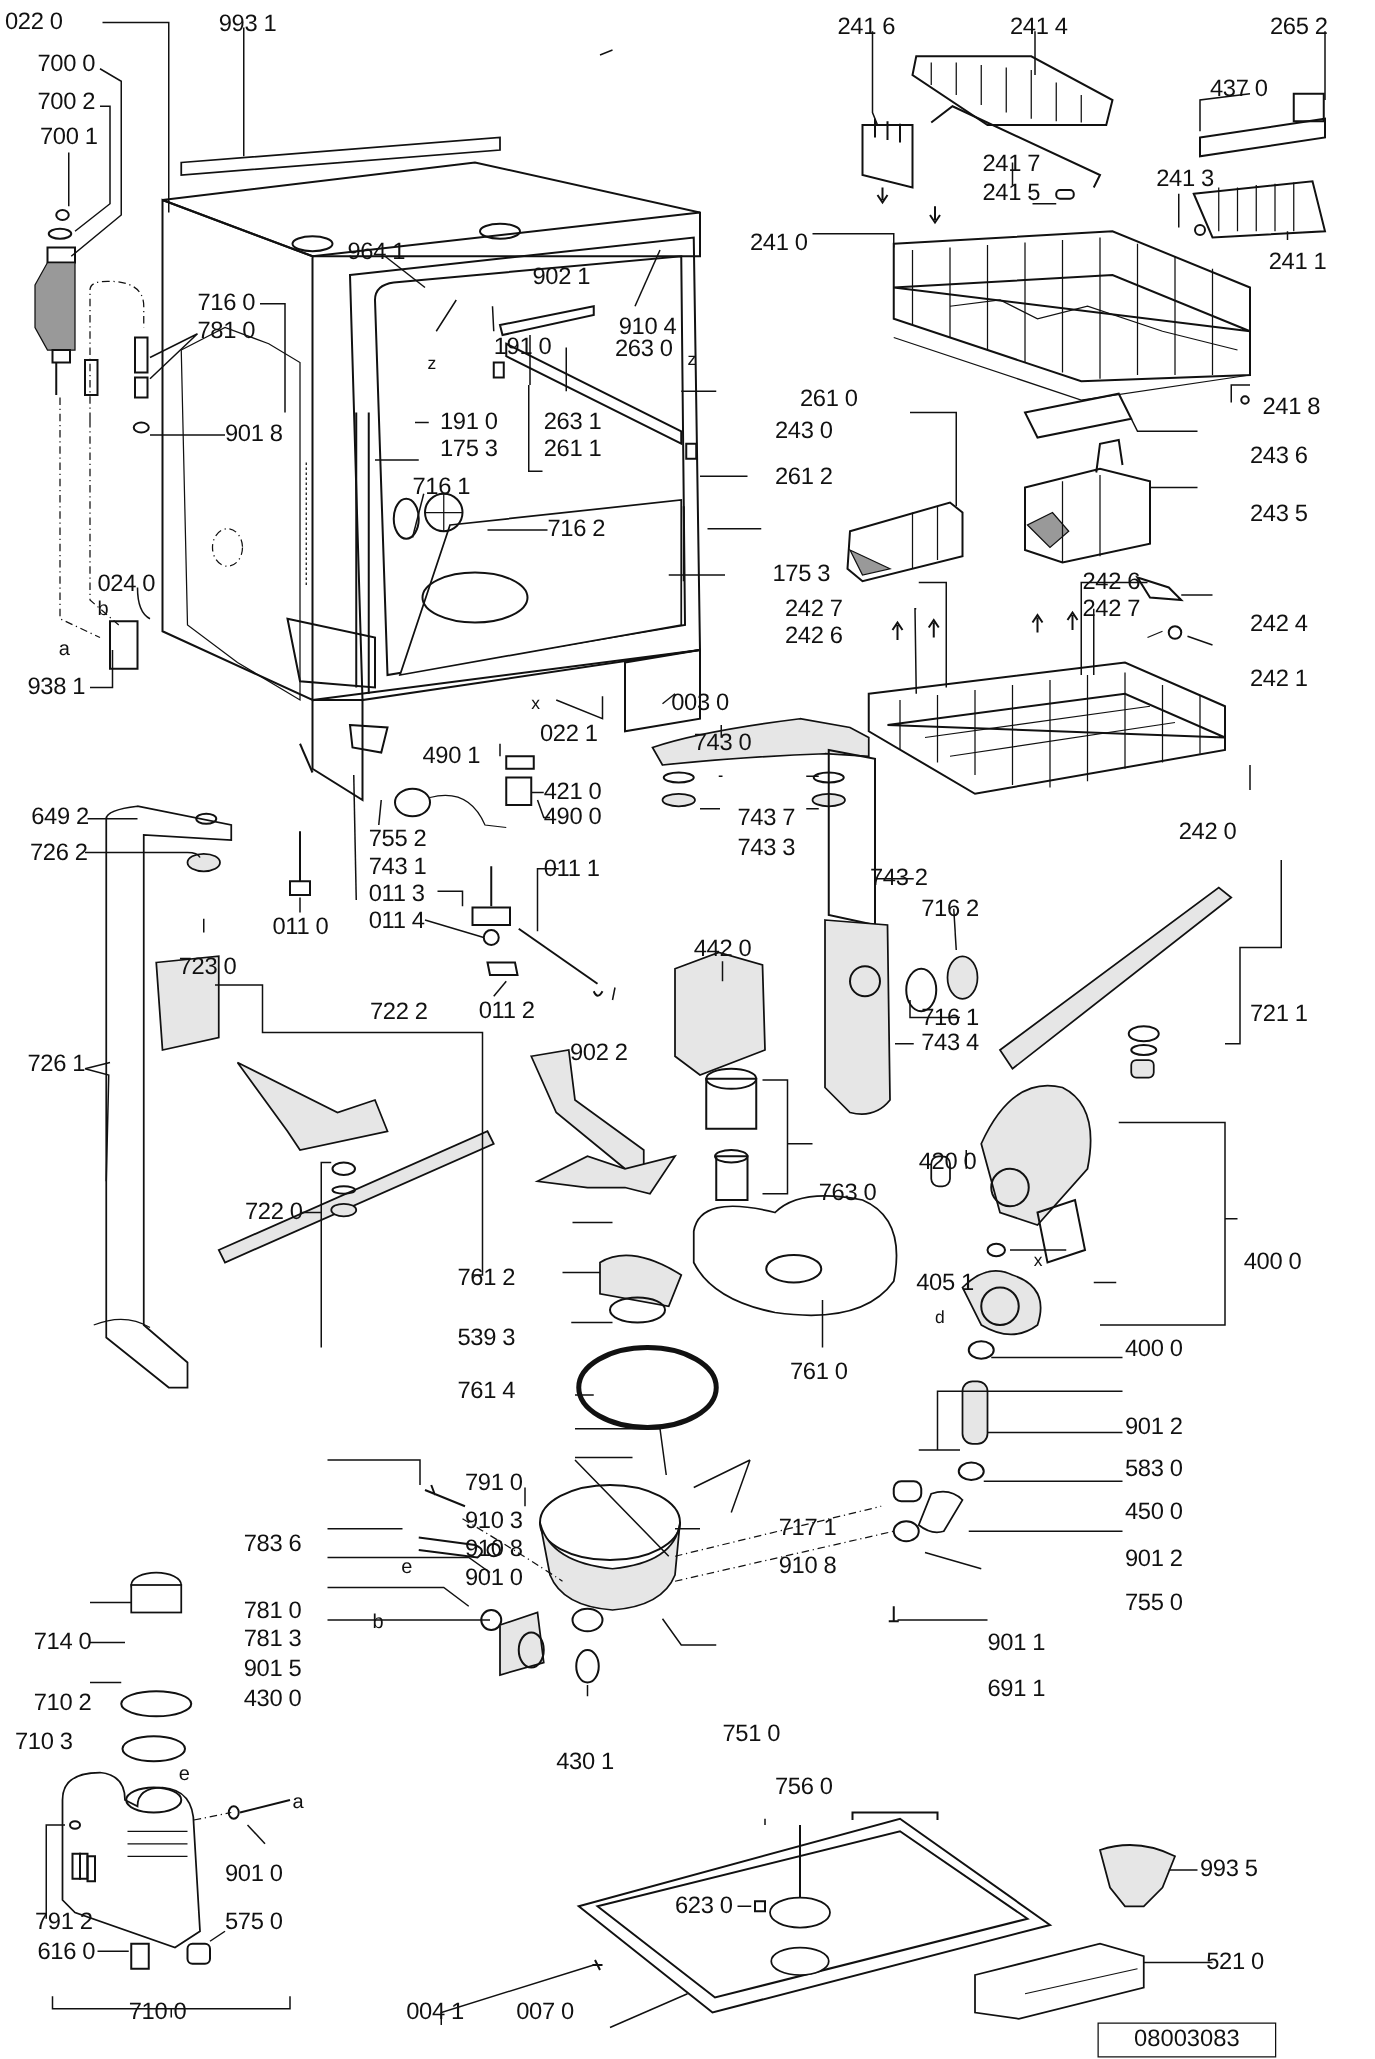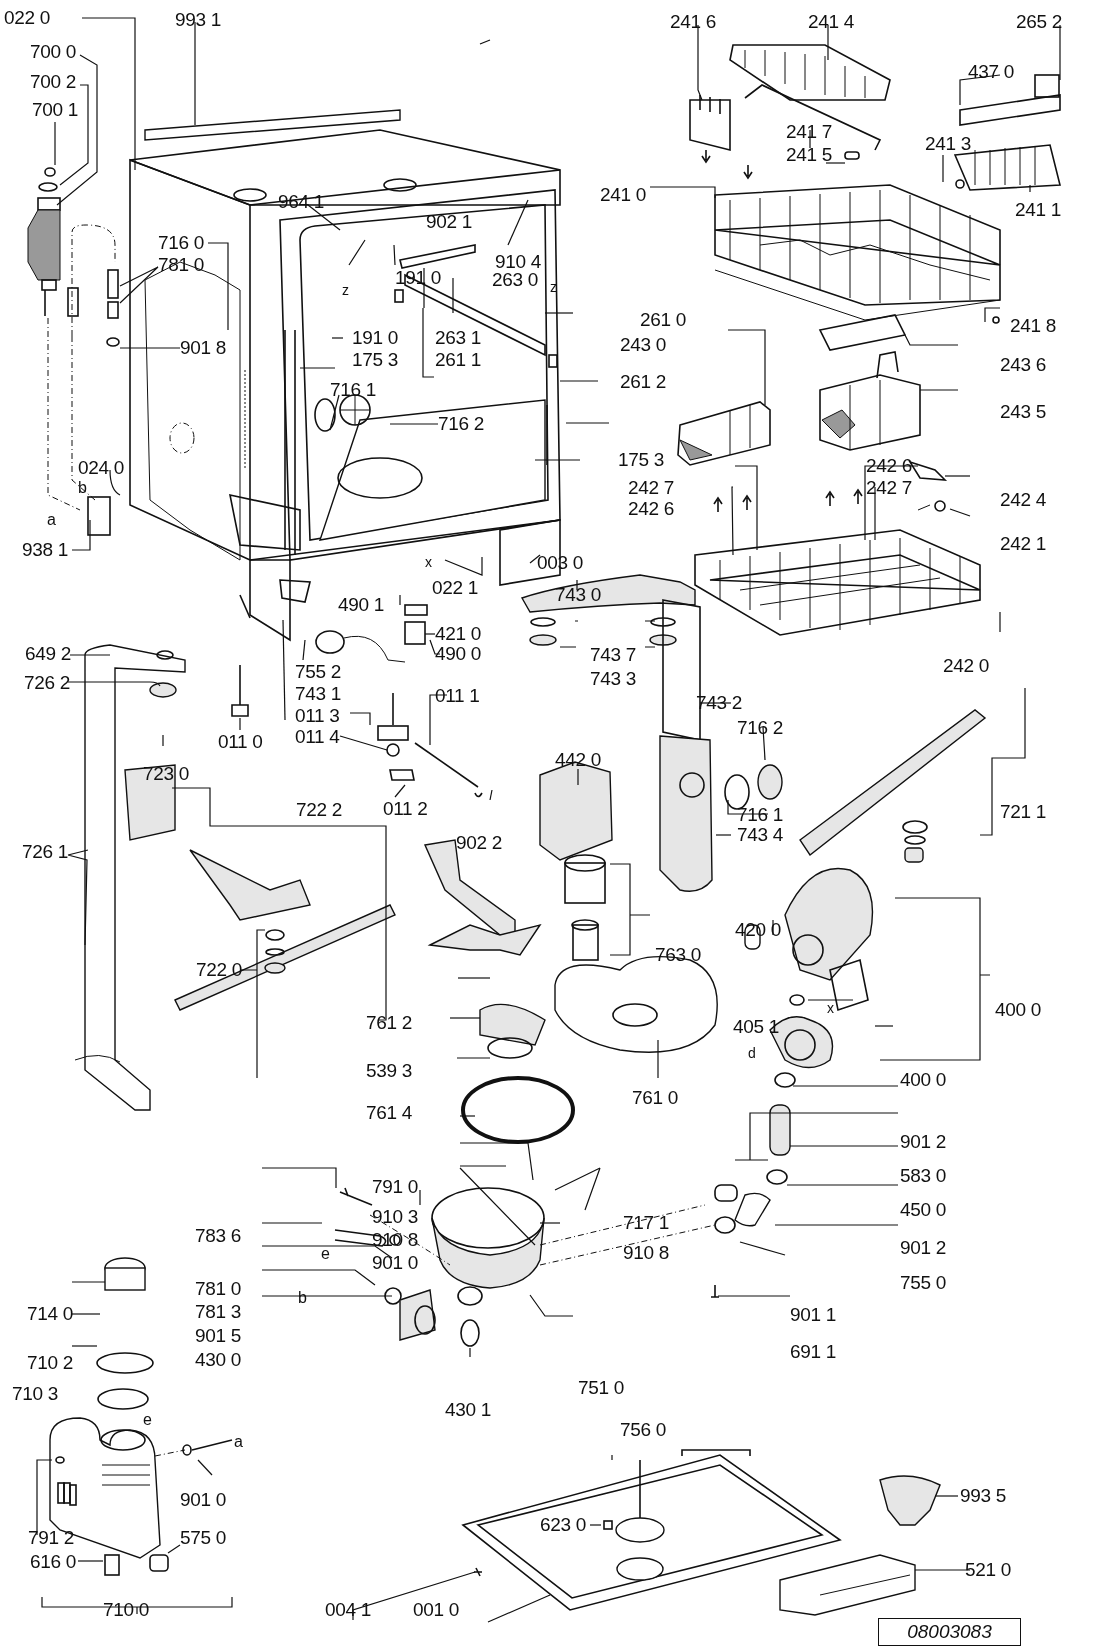--- a/index.html
+++ b/index.html
@@ -1,21 +1,21 @@
 <!DOCTYPE html>
 <html><head>
 <meta charset="utf-8">
 <style>
   html, body { margin:0; padding:0; background:#ffffff; }
   body { width:1100px; height:1647px; position:relative; overflow:hidden;
          font-family:"Liberation Sans", sans-serif; color:#111; }
   #diagram { position:absolute; left:0; top:0; width:1100px; height:1647px; }
   .lbl { position:absolute; font-size:19px; line-height:20px; white-space:nowrap; color:#111; letter-spacing:-0.3px; }
   .ref-box { position:absolute; left:878px; top:1618px; width:143px; height:28px; border:1.5px solid #111;
-             display:flex; align-items:center; justify-content:center; font-size:19px; box-sizing:border-box;font-style:italic; }
+             display:flex; align-items:center; justify-content:center; font-size:19px; box-sizing:border-box; }
   svg .part { fill:none; stroke:#111; stroke-width:1.6; }
   svg .thin { fill:none; stroke:#111; stroke-width:1; }
   svg .dash { fill:none; stroke:#111; stroke-width:1; stroke-dasharray:6 3 1 3; }
   svg .lead { fill:none; stroke:#111; stroke-width:1.2; }
   svg .thick { fill:none; stroke:#111; stroke-width:4; }
   svg .fillg { fill:#e6e6e6; stroke:#111; stroke-width:1.4; }
   svg .fillw { fill:#fff; stroke:#111; stroke-width:1.4; }
   svg .hatch { fill:#999; stroke:#111; stroke-width:1; }
 </style>
 </head>
@@ -473,21 +473,21 @@
 
 <span class="lbl" style="left:27px;top:1304px">714 0</span>
 <span class="lbl" style="left:27px;top:1353px">710 2</span>
 <span class="lbl" style="left:12px;top:1384px">710 3</span>
 <span class="lbl" style="left:180px;top:1490px">901 0</span>
 <span class="lbl" style="left:28px;top:1528px">791 2</span>
 <span class="lbl" style="left:30px;top:1552px">616 0</span>
 <span class="lbl" style="left:180px;top:1528px">575 0</span>
 <span class="lbl" style="left:103px;top:1600px">710 0</span>
 <span class="lbl" style="left:325px;top:1600px">004 1</span>
-<span class="lbl" style="left:413px;top:1600px">001 0</span>
+<span class="lbl" style="left:413px;top:1600px">007 0</span>
 <span class="lbl" style="left:620px;top:1420px">756 0</span>
 <span class="lbl" style="left:540px;top:1515px">623 0</span>
 <span class="lbl" style="left:960px;top:1486px">993 5</span>
 <span class="lbl" style="left:965px;top:1560px">521 0</span>
 
 
 <span class="lbl" style="left:47px;top:510px;font-size:16px">a</span>
 <span class="lbl" style="left:78px;top:478px;font-size:16px">b</span>
 <span class="lbl" style="left:298px;top:1288px;font-size:16px">b</span>
 <span class="lbl" style="left:321px;top:1244px;font-size:16px">e</span>

